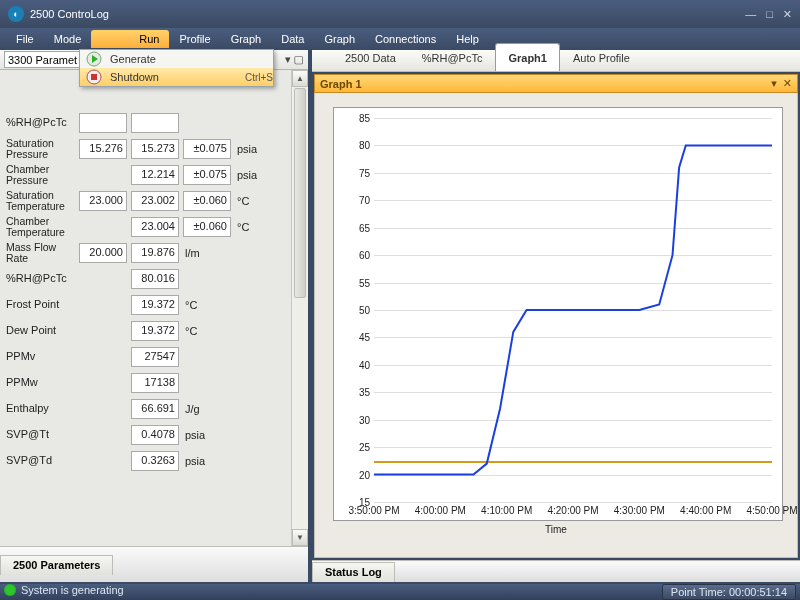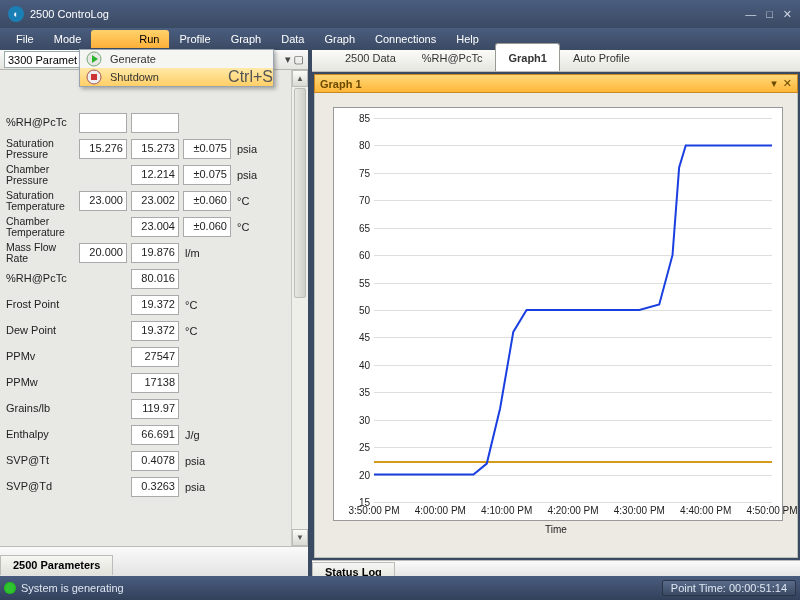--- a/index.html
+++ b/index.html
@@ -10,21 +10,21 @@
 .window-controls { display:flex; gap:10px; font-size:13px; color:#cfd6e3;}
 .window-controls span { cursor:default; }
 .menubar { height:22px; background:linear-gradient(to bottom,#4a5d7f,#3b4a63); display:flex; align-items:center; padding:0 6px; color:#fff; position:relative; }
 .menubar .mitem { padding:3px 10px; cursor:default; }
 .menubar .mitem.active { background:linear-gradient(to bottom,#ffd26b,#ffb03a); color:#000; border-radius:3px 3px 0 0;padding-left:48px;}
 .dropdown { position:absolute; top:21px; left:79px; width:195px; background:#f5f5f2; border:1px solid #9aa3b2; box-shadow:2px 2px 4px rgba(0,0,0,0.3); z-index:50; }
 .dropdown .row { display:flex; align-items:center; height:18px; padding:0 0 0 4px; color:#333; }
 .dropdown .row.hover { background:linear-gradient(to bottom,#ffe9a8,#ffcf66); }
 .dropdown .icon { width:20px;height:20px;display:flex;align-items:center;justify-content:center;margin-right:6px;}
 .dropdown .glabel { flex:1; }
-.dropdown .shortcut { color:#555; font-size:16px; }
+.dropdown .shortcut { color:#555; font-size:10px; }
 
 .workarea { position:absolute; top:50px; left:0; right:0; bottom:18px; display:flex; background:#3b4a63; }
 .leftpane { width:312px; background:#e8e8e4; display:flex; flex-direction:column; border-right:4px solid #3b4a63; position:relative;}
 .panel-toolbar { height:20px; background:linear-gradient(to bottom,#fafafa,#e4e4e0); border-bottom:1px solid #b4b4b0; display:flex; align-items:center; padding:0 4px;}
 .dropdown-combo { height:17px; width:250px; background:#fff; border:1px solid #9aa; display:flex; align-items:center; padding:0 3px; font-size:11px; position:relative; z-index:5;}
 .pin-icons { margin-left:auto; display:flex; gap:3px; color:#444;}
 .params-body { flex:1; overflow:hidden; background:#e8e8e4; padding:6px 0 6px 4px; position:relative;}
 .scrollbar-stub { position:absolute; right:0; top:0; bottom:0; width:17px; background:#efefe9; border-left:1px solid #c8c8c4;}
 .scrollbar-stub .up, .scrollbar-stub .down { height:17px; background:linear-gradient(to bottom,#fbfbf8,#dadad4); border:1px solid #bcbcb8; display:flex;align-items:center;justify-content:center; font-size:8px;color:#555;}
 .scrollbar-stub .down { position:absolute; bottom:0; left:0; right:0;}
@@ -51,21 +51,21 @@
 .graph-area { flex:1; background:#eceae3; margin:0 2px 2px 2px; border:1px solid #c0c0ba; border-top:none; position:relative; }
 .plotframe { position:absolute; left:18px; top:14px; right:14px; bottom:36px; background:#fff; border:1px solid #999;}
 .ygrid { position:absolute; left:40px; right:10px; height:1px; background:#dedede;}
 .yt { position:absolute; left:8px; width:28px; text-align:right; font-size:10px; color:#222; transform:translateY(-50%);}
 .xt { position:absolute; bottom:4px; font-size:10px; color:#222; transform:translateX(-50%); white-space:nowrap;}
 .xlabel { position:absolute; bottom:22px; left:50%; transform:translateX(-50%); font-size:10px; color:#222;}
 .orange-line { position:absolute; left:40px; right:10px; height:2px; background:#d49a1a;}
 .right-bottom-tab { height:22px; background:linear-gradient(to bottom,#fafafa,#dedede); border-top:1px solid #bcbcb8; display:flex; align-items:center; }
 .right-bottom-tab .tab { height:20px; padding:0 12px; background:linear-gradient(to bottom,#f6f6f2,#e2e2dc); border:1px solid #bcbcb8; border-bottom:none; font-weight:bold; display:flex;align-items:center;}
 
-.statusbar { position:absolute; left:0; right:0; bottom:0; height:24px; background:linear-gradient(to bottom,#4a5d7f,#32405a); color:#dfe6f1; display:flex; align-items:center; padding:0 4px; font-size:11px;}
+.statusbar { position:absolute; left:0; right:0; bottom:0; height:16px; background:linear-gradient(to bottom,#4a5d7f,#32405a); color:#dfe6f1; display:flex; align-items:flex-start; padding:0 4px; font-size:11px;}
 .statusbar .sicon { width:12px;height:12px;border-radius:50%;background:#31c431;margin-right:5px; display:inline-block; box-shadow:inset 0 0 2px #0a0;}
 .statusbar .spacer { flex:1;}
 .statusbar .cap { background:linear-gradient(to bottom,#5a6c8c,#3b4a63); border:1px solid #2a3446; padding:1px 8px; border-radius:2px;}
 </style>
 </head>
 <body>
 
 <div class="titlebar">
   <span class="app-icon">◐</span>
   <span class="titlebar-title">2500 ControLog</span>
@@ -181,24 +181,20 @@
           <div class="cell indent">19.372</div>
           <div class="unit">°C</div>
         </div>
         <div class="prow">
           <div class="lbl">PPMv</div>
           <div class="cell indent">27547</div>
         </div>
         <div class="prow">
           <div class="lbl">PPMw</div>
           <div class="cell indent">17138</div>
-        </div>
-        <div class="prow">
-          <div class="lbl">Grains/lb</div>
-          <div class="cell indent">119.97</div>
         </div>
         <div class="prow">
           <div class="lbl">Enthalpy</div>
           <div class="cell indent">66.691</div>
           <div class="unit">J/g</div>
         </div>
         <div class="prow">
           <div class="lbl">SVP@Tt</div>
           <div class="cell indent">0.4078</div>
           <div class="unit">psia</div>

